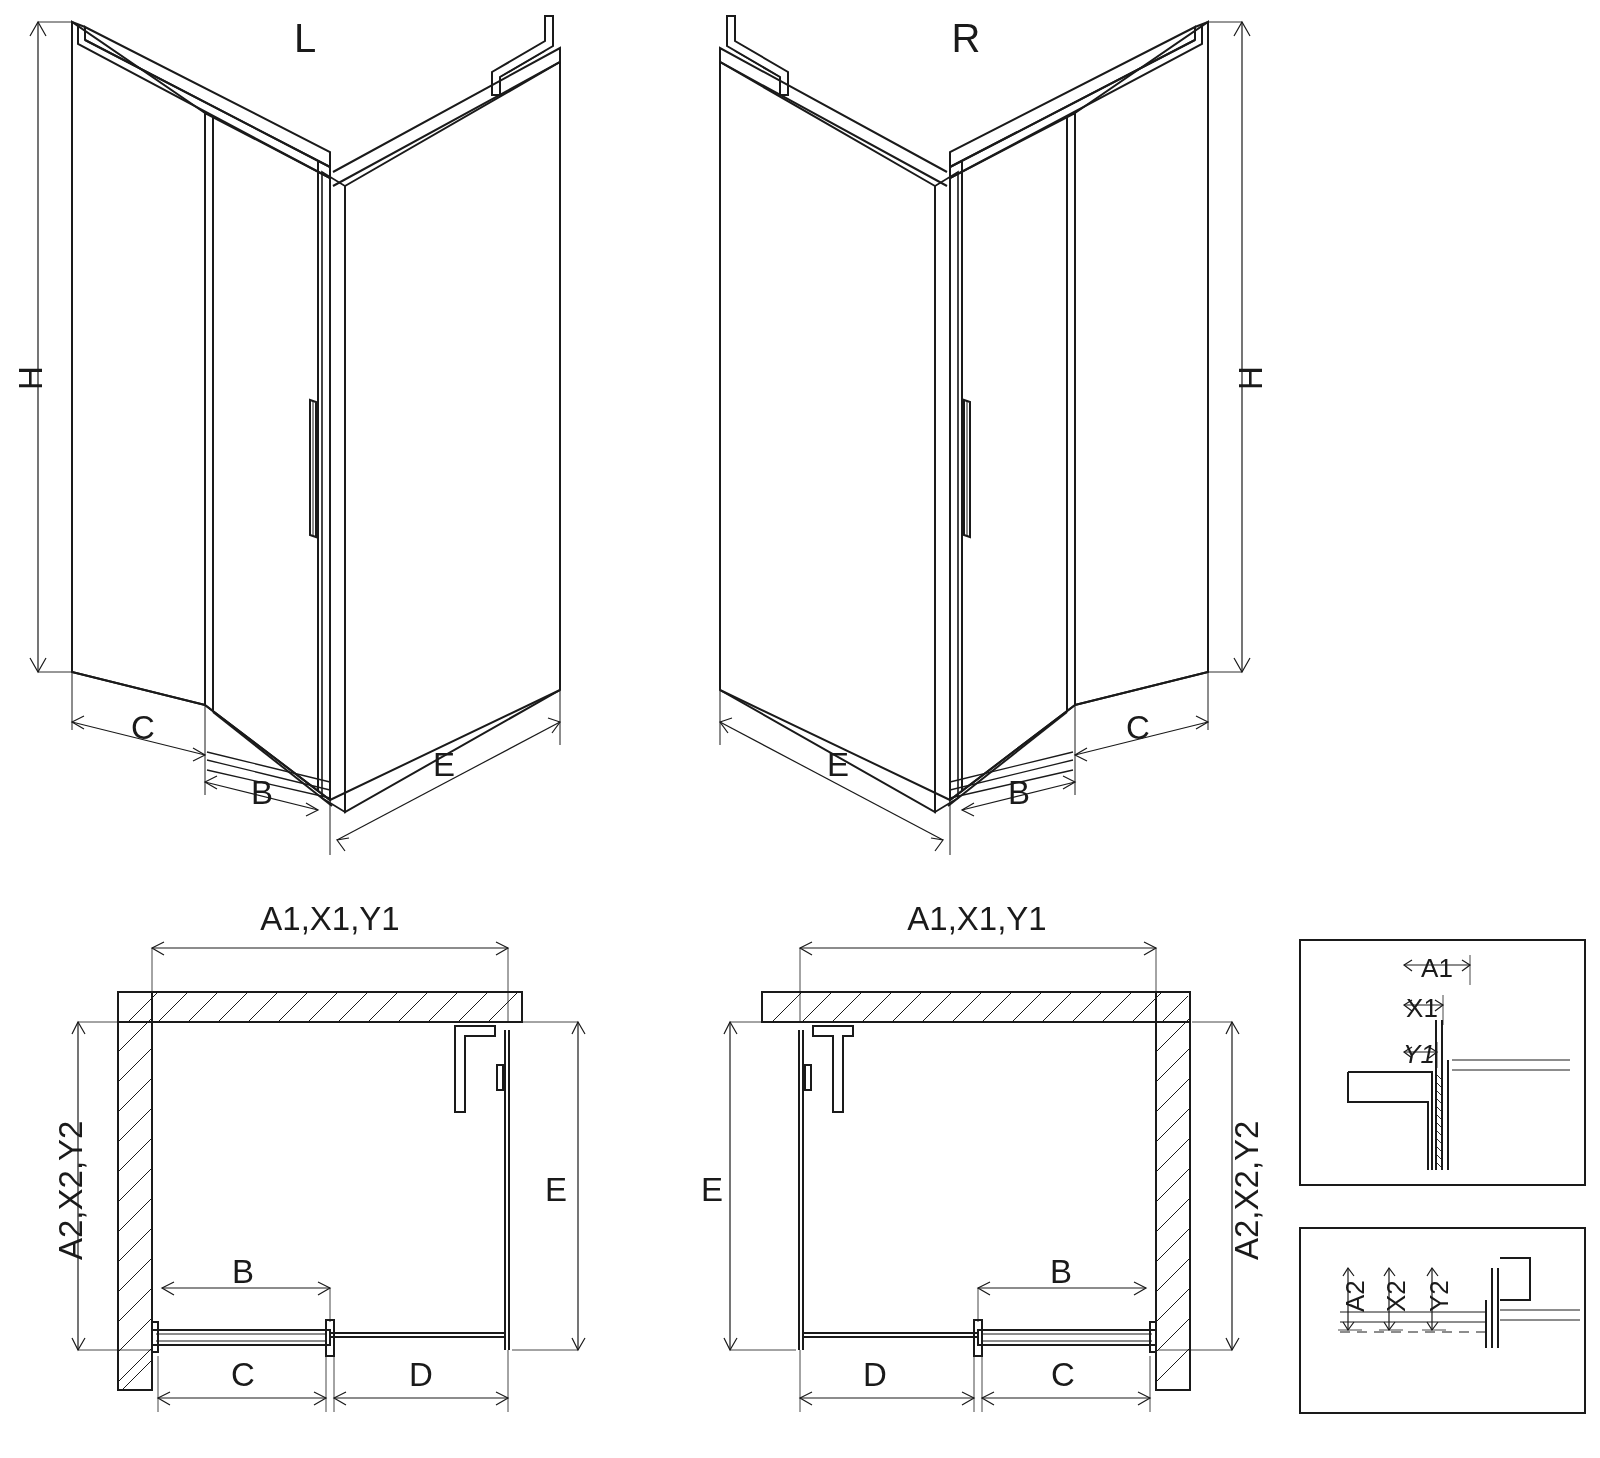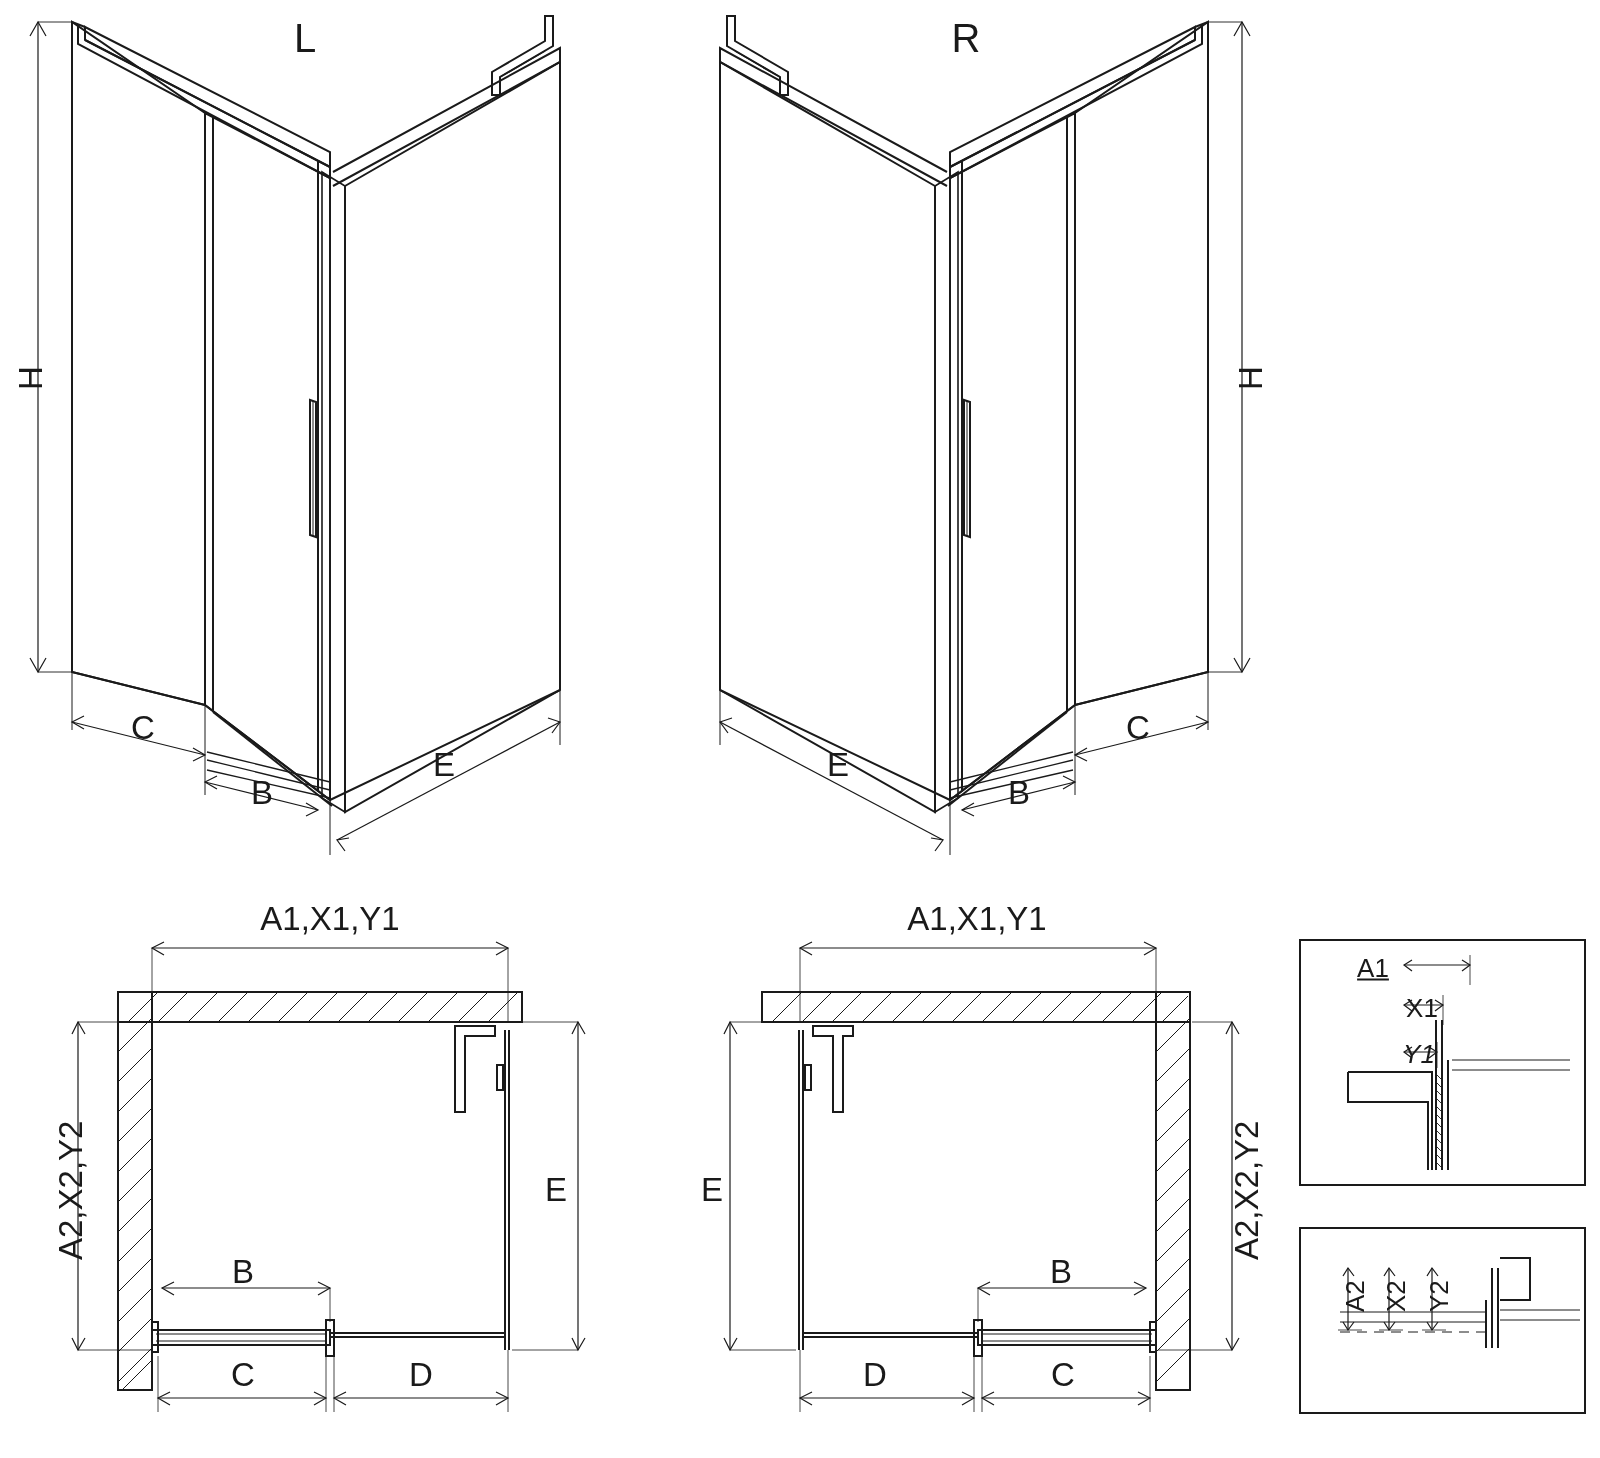--- a/index.html
+++ b/index.html
@@ -404,21 +404,21 @@
 <div class="lbl med ctr" style="left:243px;top:1375px;">C</div>
 <div class="lbl med ctr" style="left:421px;top:1375px;">D</div>
 
 <div class="lbl med ctr" style="left:977px;top:919px;">A1,X1,Y1</div>
 <div class="lbl med rot90" style="left:1228px;top:1260px;">A2,X2,Y2</div>
 <div class="lbl med ctr" style="left:712px;top:1190px;">E</div>
 <div class="lbl med ctr" style="left:1061px;top:1272px;">B</div>
 <div class="lbl med ctr" style="left:875px;top:1375px;">D</div>
 <div class="lbl med ctr" style="left:1063px;top:1375px;">C</div>
 
-<div class="lbl sm ctr" style="left:1373px;top:968px;text-decoration:underline;">A1</div>
+<div class="lbl sm ctr" style="left:1437px;top:968px;">A1</div>
 <div class="lbl sm ctr" style="left:1422px;top:1008px;text-align:center;">X1</div>
 <div class="lbl sm ctr" style="left:1419px;top:1054px;font-style:italic;">Y1</div>
 
 <div class="lbl sm rot90" style="left:1340px;top:1312px;">A2</div>
 <div class="lbl sm rot90" style="left:1381px;top:1312px;">X2</div>
 <div class="lbl sm rot90" style="left:1424px;top:1312px;">Y2</div>
 
 </div>
 
 </body></html>

